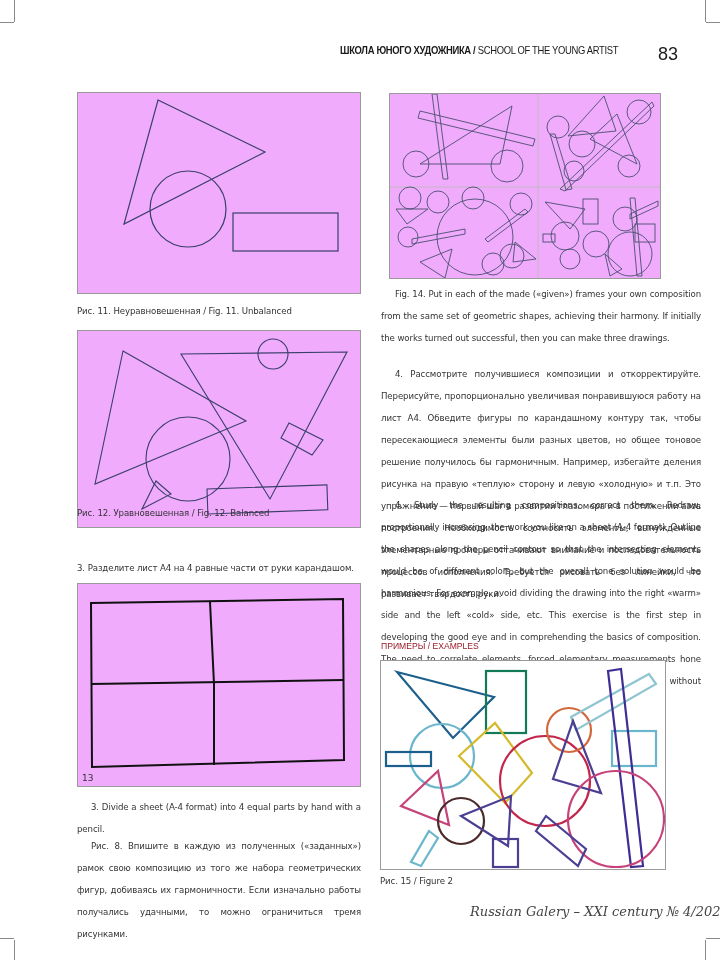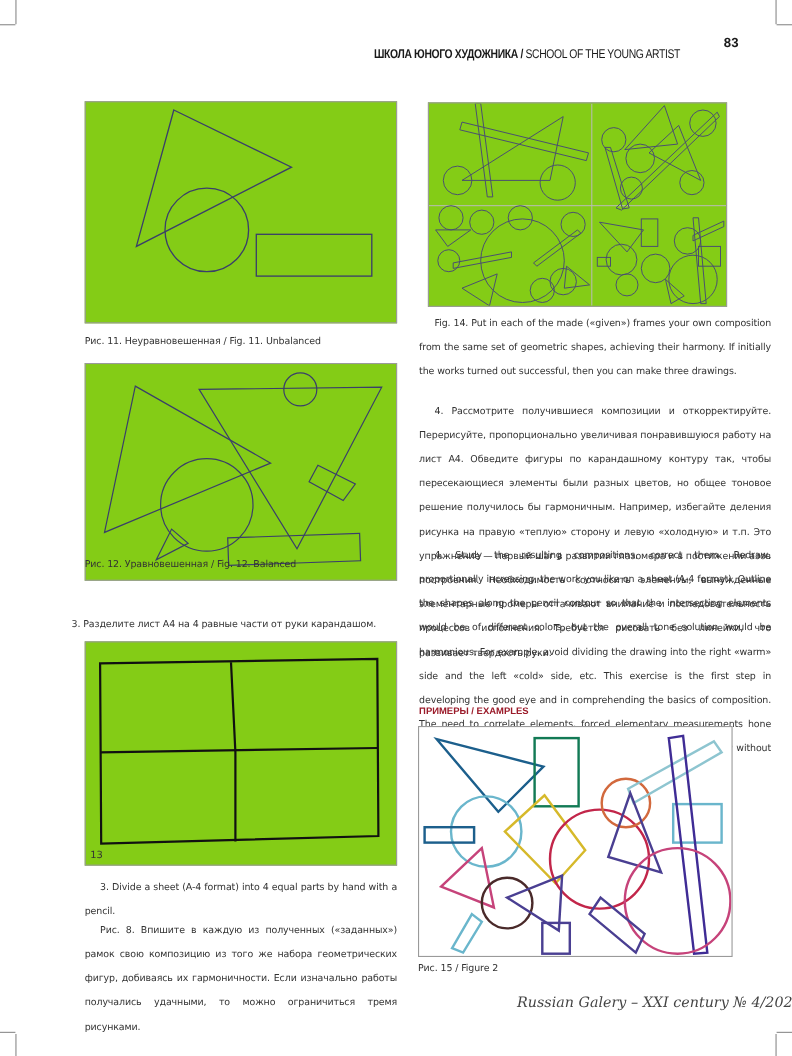--- a/index.html
+++ b/index.html
@@ -10,38 +10,38 @@
   }
   .crop { position: absolute; background: #8a8a8a; }
   .header {
     position: absolute; top: 44px; left: 340px; width: 300px;
     font-family: "Liberation Sans", sans-serif; font-weight: bold;
     font-size: 11.5px; letter-spacing: -0.4px; color: #1a1a1a;
     transform: scaleX(0.82); transform-origin: left top; white-space: nowrap;
   }
   .header .en { font-weight: normal; }
   .pageno {
-    position: absolute; top: 32px; left: 658px;
-    font-family: "Liberation Sans", sans-serif; font-weight: bold; font-size: 12px; color:#1a1a1a;
+    position: absolute; top: 44px; left: 658px;
+    font-family: "Liberation Sans", sans-serif; font-weight: normal; font-size: 18px; color:#1a1a1a;
   }
   .fig {
-    position: absolute; border: 1px solid #9a9a9a; background: #84cc16; overflow: hidden;
+    position: absolute; border: 1px solid #9a9a9a; background: #f0abfc; overflow: hidden;
   }
   .fig svg { position: absolute; left: 0; top: 0; }
   .cap {
     position: absolute; font-size: 8.6px; color: #333; white-space: nowrap;
     letter-spacing: -0.1px;
   }
   .para {
     position: absolute; font-size: 8.6px; line-height: 22px; color: #333;
     text-align: justify; letter-spacing: -0.1px;
   }
   .para p { margin: 0; text-indent: 14px; }
   .section {
-    position: absolute; left: 381px; top: 641px; font-size: 8.6px; font-weight: bold;
+    position: absolute; left: 381px; top: 641px; font-size: 8.6px; font-weight: normal;
     color: #9b1b2a; font-family: "Liberation Sans", sans-serif; letter-spacing: 0;
   }
   .footer {
     position: absolute; top: 904px; left: 470px; font-family: "DejaVu Serif", serif;
     font-style: italic; font-size: 13px; color: #444; white-space: nowrap;
   }
   .figno { position: absolute; left: 4px; bottom: 3px; font-size: 9px; color: #333; }
 </style>
 </head>
 <body>
@@ -79,21 +79,21 @@
       <circle cx="195" cy="23" r="15"></circle>
       <circle cx="110" cy="128" r="42"></circle>
       <polygon points="211,92 245,109 234,124 203,107"></polygon>
       <polygon points="78,150 93,163 64,178"></polygon>
       <rect x="129" y="158" width="120" height="25" transform="rotate(-2 129 158)"></rect>
     </g>
   </svg>
 </div>
 <div class="cap" style="left:77px;top:508px;">Рис. 12. Уравновешенная / Fig. 12. Balanced</div>
 
-<div class="cap" style="left:65px;top:563px;text-align:center;">3. Разделите лист А4 на 4 равные части от руки карандашом.</div>
+<div class="cap" style="left:77px;top:563px;text-align:center;">3. Разделите лист А4 на 4 равные части от руки карандашом.</div>
 
 <div class="fig" style="left:77px;top:583px;width:282px;height:202px;">
   <svg width="282" height="202">
     <g fill="none" stroke="#111" stroke-width="2">
       <path d="M13,19 L265,15 L266,176 L14,183 Z"></path>
       <path d="M13,100 L265,96"></path>
       <path d="M132,18 L136,100 L136,181"></path>
     </g>
   </svg>
   <div class="figno">13</div>

